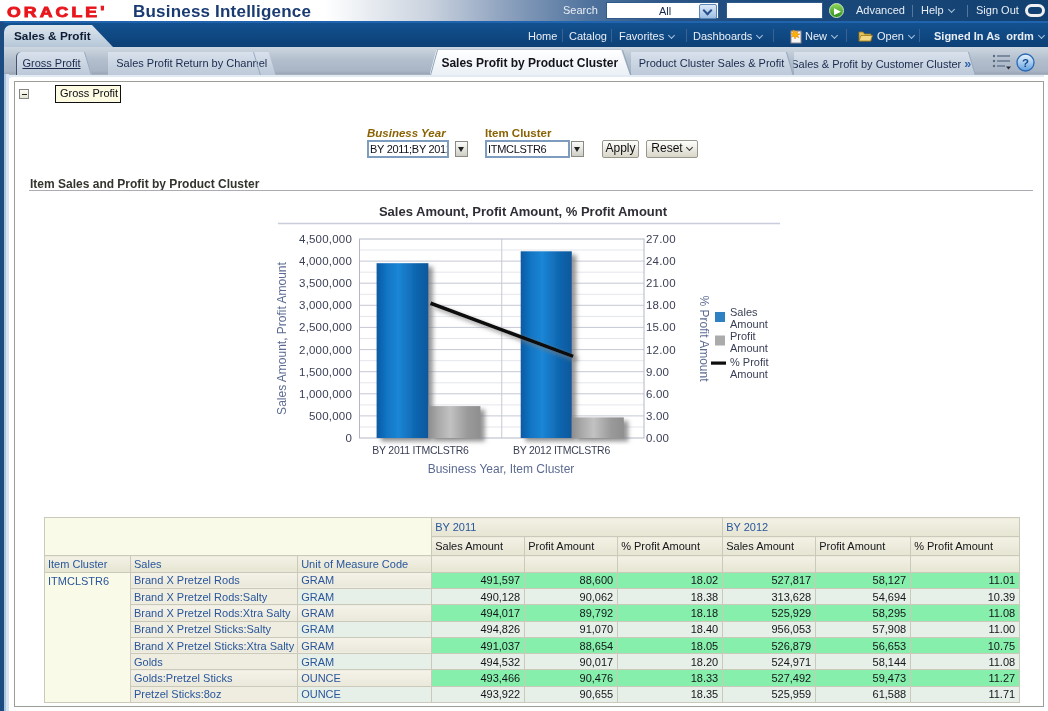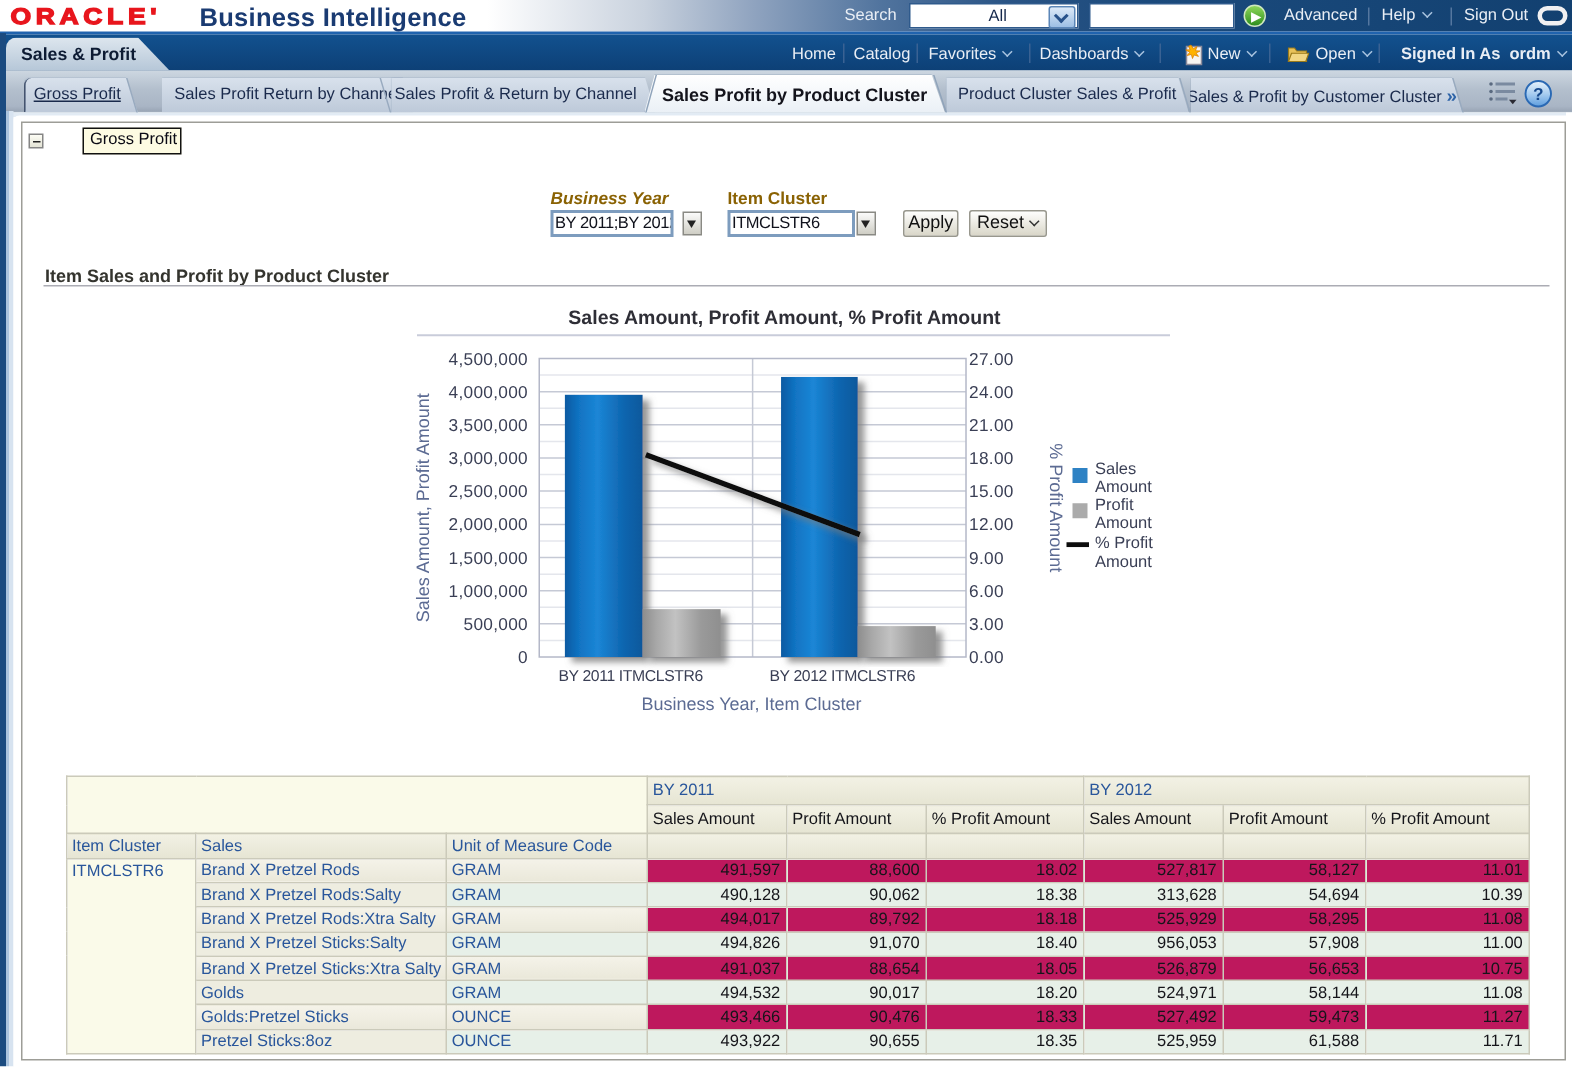--- a/index.html
+++ b/index.html
@@ -67,21 +67,21 @@
   #pivot{left:44px;top:517px;}
   #pivot table{border-collapse:collapse;table-layout:fixed;font-size:11px;}
   #pivot td,#pivot th{border:1px solid #cbcaba;padding:0 3px;overflow:hidden;white-space:nowrap;font-weight:normal;text-align:left;}
   .hbg{background:linear-gradient(#f2f1e4,#e6e5d3);}
   .hbgf{background:#fafae9;}
   .blue{color:#29569b;}
   .blk{color:#15151a;}
   #pivot td.num{text-align:right;padding-right:4px;}
   .ro{background:linear-gradient(#f5f3e9,#eae8da);}
   .re{background:#eeede0;}
-  .no{background:#be185d;}
+  .no{background:#86efac;}
   .ne{background:#e7f0e8;}
 </style>
 </head>
 <body>
 <div id="page">
 
   <div class="abs" id="topbar"></div>
   <div class="abs" id="blueline"></div>
   <div class="abs" id="oralogo">ORACLEʹ</div>
   <div class="abs" id="bititle">Business Intelligence</div>
@@ -129,23 +129,20 @@
     <path d="M1 2 L5 2 L6.5 4 L13 4 L13 11 L1 11 Z" fill="#e8c25a" stroke="#9a7a1a" stroke-width="0.8"></path>
     <path d="M3 5.5 L14.5 5.5 L12.5 11 L1 11 Z" fill="#f2d784" stroke="#9a7a1a" stroke-width="0.8"></path>
   </svg>
 
   <div class="abs" id="tabstrip"></div>
   <div class="tab" style="left:16px;width:75px;clip-path:polygon(0 0,68px 0,100% 100%,0 100%);border-top-left-radius:5px;border-left:1px solid #44536e;">
      <span class="txt" style="left:-3px;text-decoration:underline;">Gross Profit</span>
     </div>
   <div class="tab" style="left:108px;width:167.5px;clip-path:polygon(0 0,160.5px 0,100% 100%,0 100%);">
      <span class="txt">Sales Profit Return by Channel</span>
-    </div>
-  <div class="tab" style="left:260.5px;width:176.5px;clip-path:polygon(0 0,169.5px 0,100% 100%,0 100%);">
-     <span class="txt" style="left:-5px;">Sales Profit &amp; Return by Channel</span>
     </div>
   <div class="tab" style="left:630.5px;width:162px;clip-path:polygon(0 0,155px 0,100% 100%,0 100%);">
      <span class="txt">Product Cluster Sales &amp; Profit</span>
     </div>
   <div class="tab" style="left:793.5px;width:181.5px;clip-path:polygon(0 0,174.5px 0,100% 100%,0 100%);">
      <span class="txt" style="left:-3px;">Sales &amp; Profit by Customer Cluster <span style="color:#2e64a8;font-size:12.5px;font-weight:bold;">»</span></span>
     </div>
   <div id="tab-active">
       <span class="txt">Sales Profit by Product Cluster</span>
     </div>

